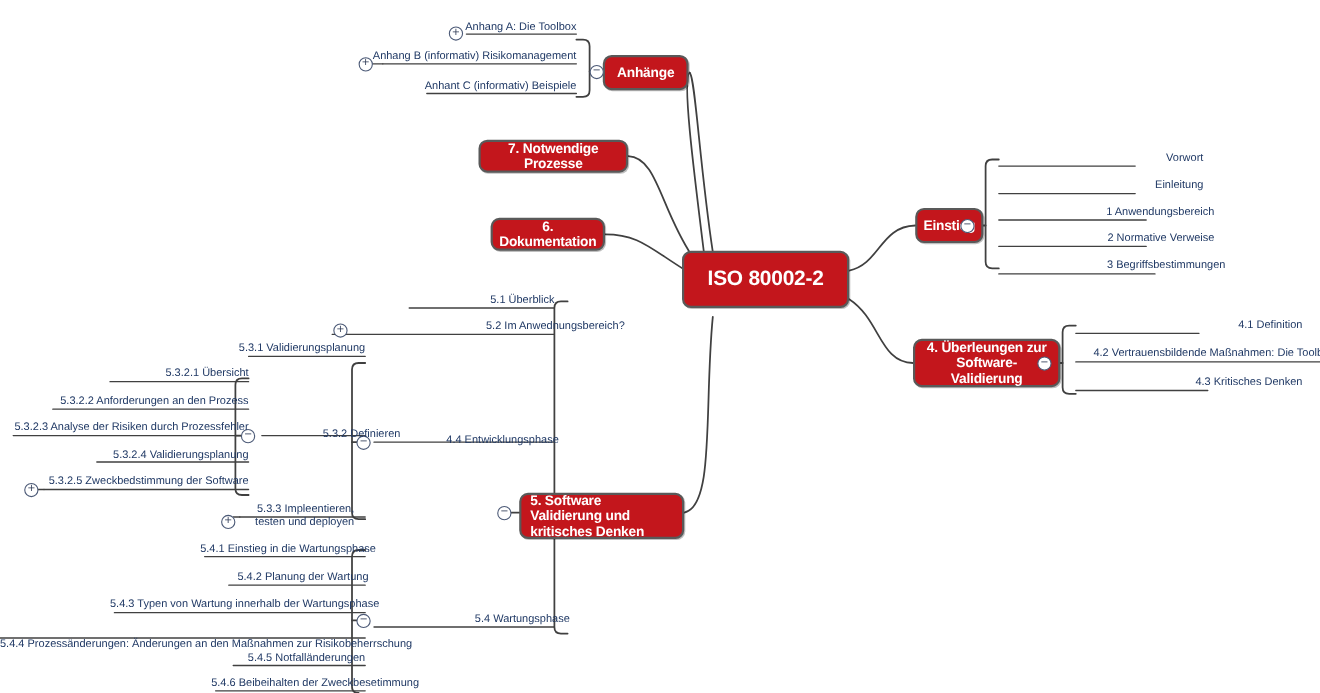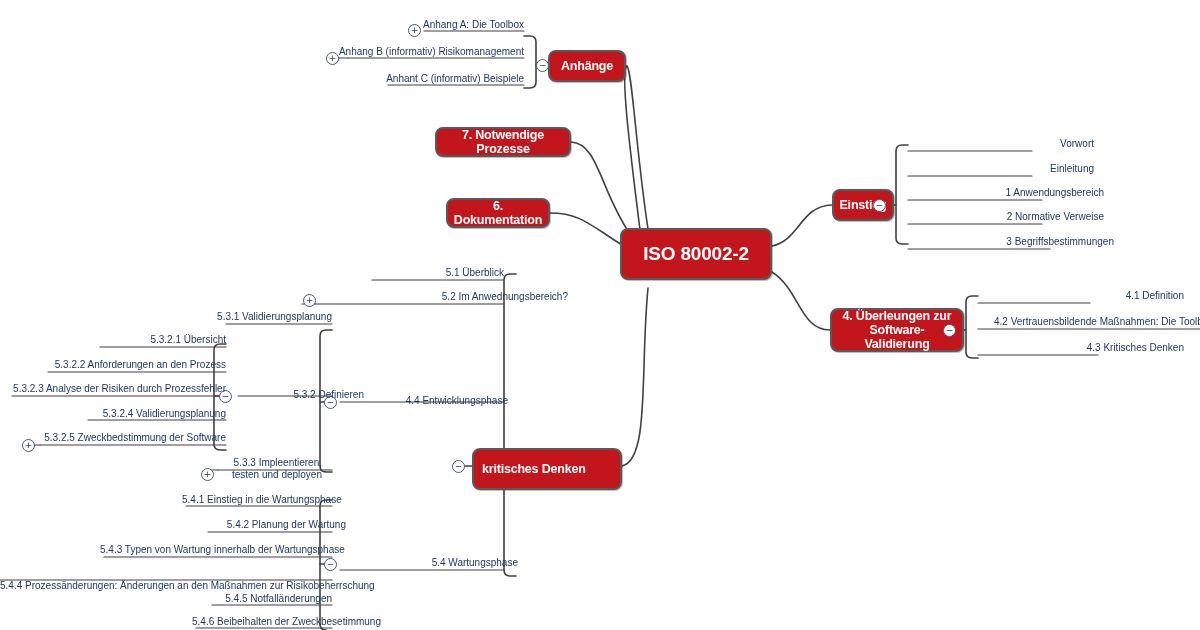--- a/index.html
+++ b/index.html
@@ -151,20 +151,21 @@
   <div class="topic lvl1" style="left:832px;top:189px;width:62px;height:32px;">
     <span>Einstieg</span>
   </div>
 
   <div class="topic lvl1" style="left:830px;top:308px;width:134px;height:44px;flex-direction:column;">
     <span>4. Überleungen zur</span>
     <span>Software-Validierung</span>
   </div>
 
   <div class="topic lvl1" style="left:472px;top:448px;width:150px;height:42px;flex-direction:column;align-items:flex-start;padding-left:8px;text-align:left;">
+    <span>5. Software Validierung und</span>
     <span>kritisches Denken</span>
   </div>
 
   <div class="toggle" style="left:536px;top:59px;">
     <span>−</span>
     </div>
   <div class="toggle" style="left:326px;top:52px;">
     <span>+</span>
     </div>
   <div class="toggle" style="left:408px;top:24px;">
@@ -230,19 +231,19 @@
   <div class="leaf l" style="left:244px;top:389px;width:120px;">5.3.2 Definieren</div>
   <div class="leaf l wrap" style="left:222px;top:457px;width:100px;"><span>5.3.3 Impleentieren,</span><br><span>testen und deployen</span></div>
 
   <div class="leaf r" style="left:96px;top:334px;width:130px;">5.3.2.1 Übersicht</div>
   <div class="leaf r" style="left:44px;top:359px;width:182px;">5.3.2.2 Anforderungen an den Prozess</div>
   <div class="leaf r" style="left:8px;top:383px;width:218px;">5.3.2.3 Analyse der Risiken durch Prozessfehler</div>
   <div class="leaf r" style="left:84px;top:408px;width:142px;">5.3.2.4 Validierungsplanung</div>
   <div class="leaf r" style="left:36px;top:432px;width:190px;">5.3.2.5 Zweckbedstimmung der Software</div>
 
   <div class="leaf r" style="left:182px;top:494px;width:150px;">5.4.1 Einstieg in die Wartungsphase</div>
-  <div class="leaf r" style="left:216px;top:519px;width:130px;">5.4.2 Planung der Wartung</div>
+  <div class="leaf r" style="left:205px;top:519px;width:130px;">5.4.2 Planung der Wartung</div>
   <div class="leaf r" style="left:100px;top:544px;width:232px;">5.4.3 Typen von Wartung innerhalb der Wartungsphase</div>
   <div class="leaf r" style="left:0px;top:580px;width:275px;">5.4.4 Prozessänderungen: Änderungen an den Maßnahmen zur Risikobeherrschung</div>
   <div class="leaf r" style="left:208px;top:593px;width:124px;">5.4.5 Notfalländerungen</div>
   <div class="leaf r" style="left:192px;top:616px;width:140px;">5.4.6 Beibeihalten der Zweckbesetimmung</div>
 
 </div>
 
 </body></html>

